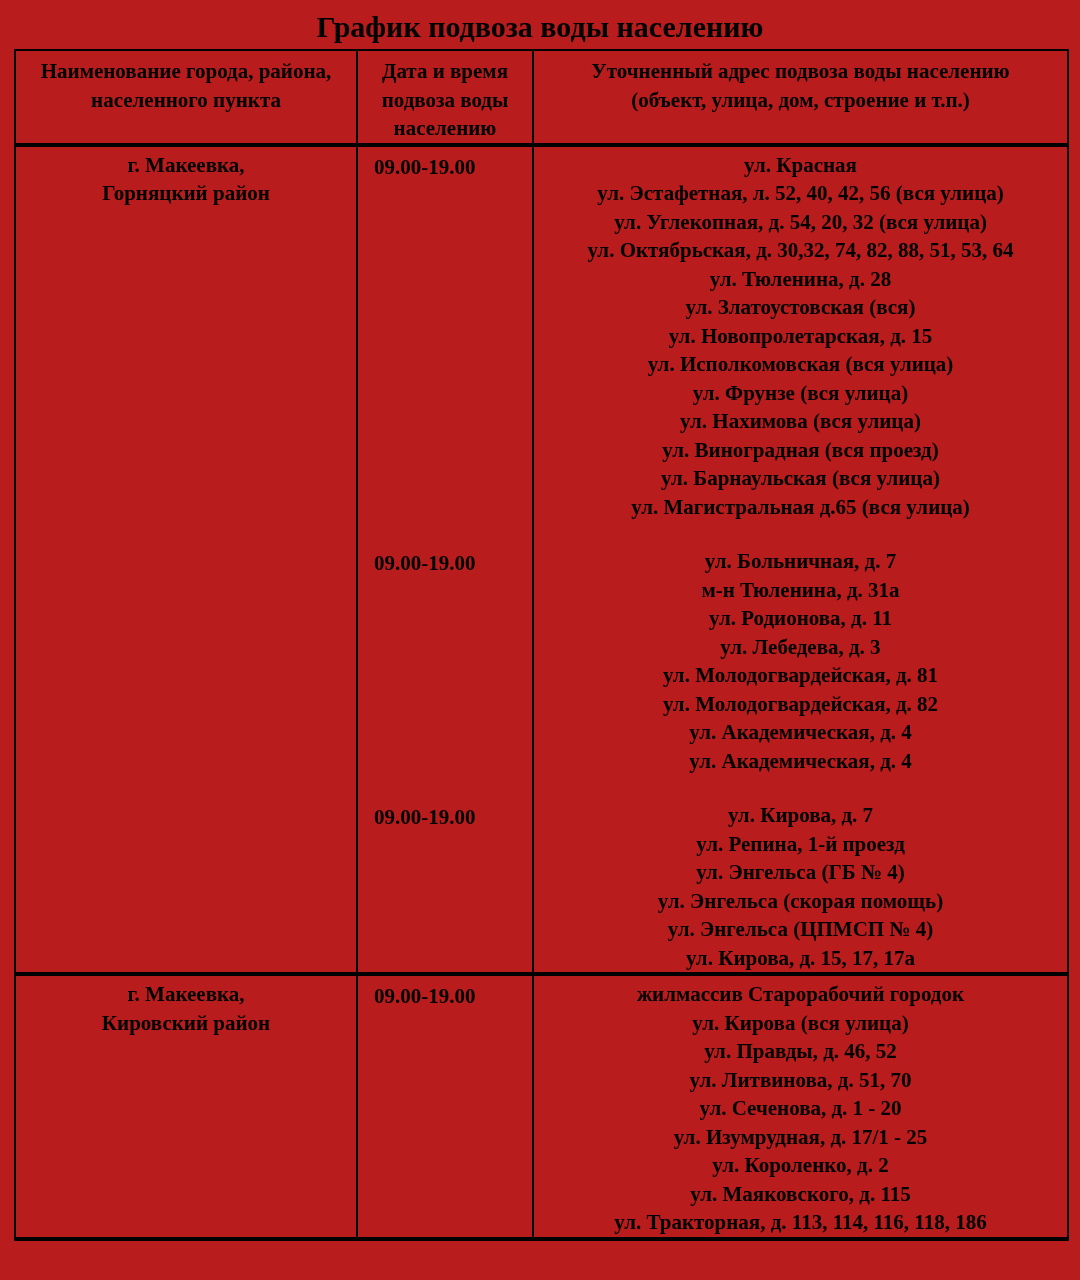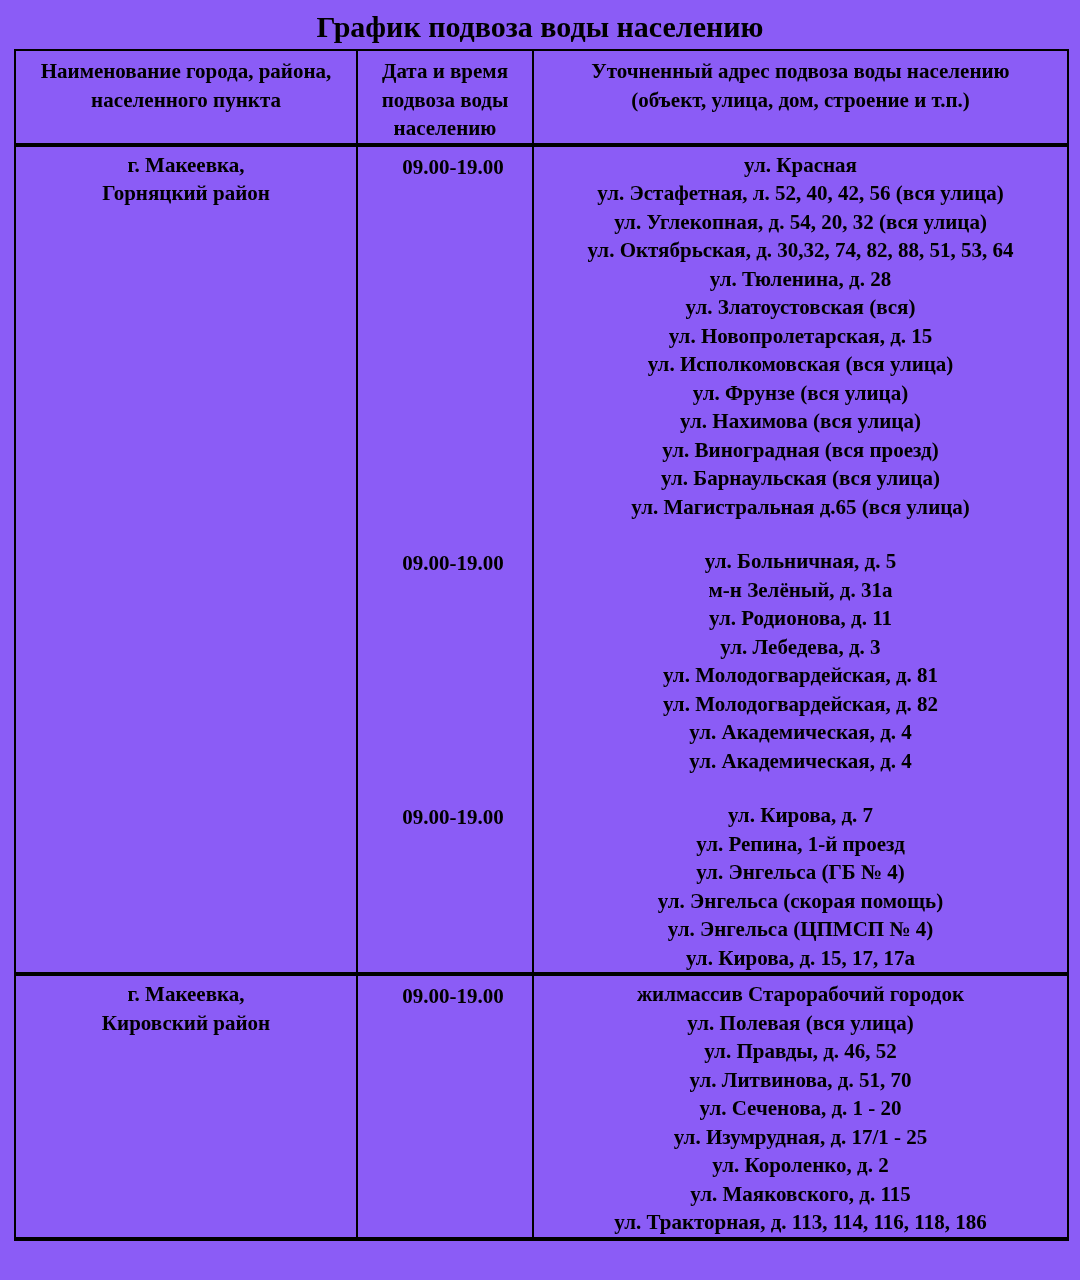--- a/index.html
+++ b/index.html
@@ -6,21 +6,21 @@
     margin: 0; padding: 0;
     background: #ffffff;
     color: #000000;
     font-family: "Liberation Serif", "DejaVu Serif", serif;
   }
   .page {
     position: relative;
     width: 1080px;
     height: 1280px;
     overflow: hidden;
-    background: #8b5cf6;
+    background: #b91c1c;
   }
   .doc-title {
     padding-top: 5px;
     text-align: center;
     font-weight: bold;
     font-size: 30px;
     line-height: 44px;
   }
   table.schedule {
     margin-left: 14px;
@@ -51,21 +51,21 @@
   tbody tr.row-second { height: 248px; }
   td.location-cell {
     padding-top: 4px;
     white-space: pre-line;
   }
   td.time-cell { position: relative; }
   .time-entry {
     position: absolute;
     left: 16px; right: 0;
     top: 4px;
-    text-align: center;
+    text-align: left;
     line-height: 28.5px;
   }
   td.addr-cell {
     position: relative;
     padding-top: 4px;
   }
   .addr-group { margin: 0 0 26px 0; text-align: center; }
   .addr-group:last-child { margin-bottom: 0; }
   .addr-line { line-height: 28.5px; }
 </style>
@@ -114,22 +114,22 @@
               <div class="addr-line">ул. Златоустовская (вся)</div>
               <div class="addr-line">ул. Новопролетарская, д. 15</div>
               <div class="addr-line">ул. Исполкомовская (вся улица)</div>
               <div class="addr-line">ул. Фрунзе (вся улица)</div>
               <div class="addr-line">ул. Нахимова (вся улица)</div>
               <div class="addr-line">ул. Виноградная (вся проезд)</div>
               <div class="addr-line">ул. Барнаульская (вся улица)</div>
               <div class="addr-line">ул. Магистральная д.65 (вся улица)</div>
             </div>
             <div class="addr-group">
-              <div class="addr-line">ул. Больничная, д. 5</div>
-              <div class="addr-line">м-н Зелёный, д. 31а</div>
+              <div class="addr-line">ул. Больничная, д. 7</div>
+              <div class="addr-line">м-н Тюленина, д. 31а</div>
               <div class="addr-line">ул. Родионова, д. 11</div>
               <div class="addr-line">ул. Лебедева, д. 3</div>
               <div class="addr-line">ул. Молодогвардейская, д. 81</div>
               <div class="addr-line">ул. Молодогвардейская, д. 82</div>
               <div class="addr-line">ул. Академическая, д. 4</div>
               <div class="addr-line">ул. Академическая, д. 4</div>
             </div>
             <div class="addr-group">
               <div class="addr-line">ул. Кирова, д. 7</div>
               <div class="addr-line">ул. Репина, 1-й проезд</div>
@@ -142,21 +142,21 @@
         </tr>
         <tr class="row-second">
           <td class="location-cell">г. Макеевка,
 Кировский район</td>
           <td class="time-cell">
             <div class="time-entry" style="top: 6px;">09.00-19.00</div>
           </td>
           <td class="addr-cell">
             <div class="addr-group">
               <div class="addr-line">жилмассив Старорабочий городок</div>
-              <div class="addr-line">ул. Полевая (вся улица)</div>
+              <div class="addr-line">ул. Кирова (вся улица)</div>
               <div class="addr-line">ул. Правды, д. 46, 52</div>
               <div class="addr-line">ул. Литвинова, д. 51, 70</div>
               <div class="addr-line">ул. Сеченова, д. 1 - 20</div>
               <div class="addr-line">ул. Изумрудная, д. 17/1 - 25</div>
               <div class="addr-line">ул. Короленко, д. 2</div>
               <div class="addr-line">ул. Маяковского, д. 115</div>
               <div class="addr-line">ул. Тракторная, д. 113, 114, 116, 118, 186</div>
             </div>
           </td>
         </tr>

